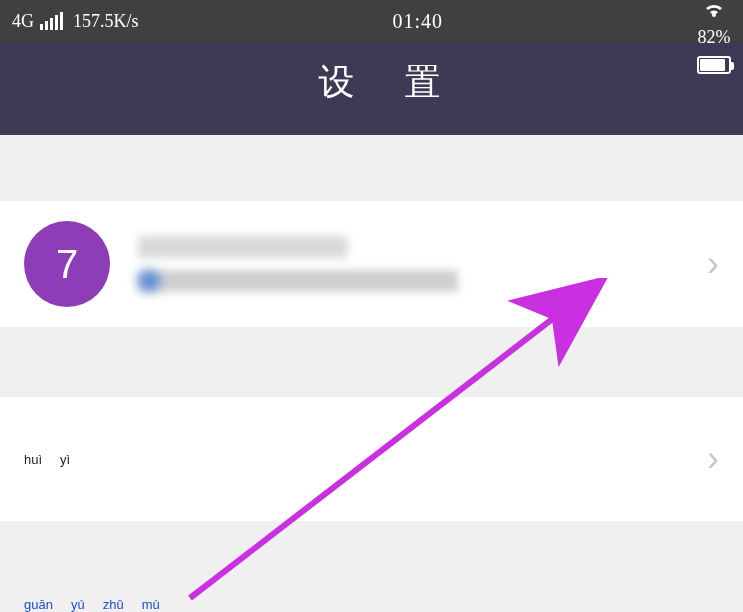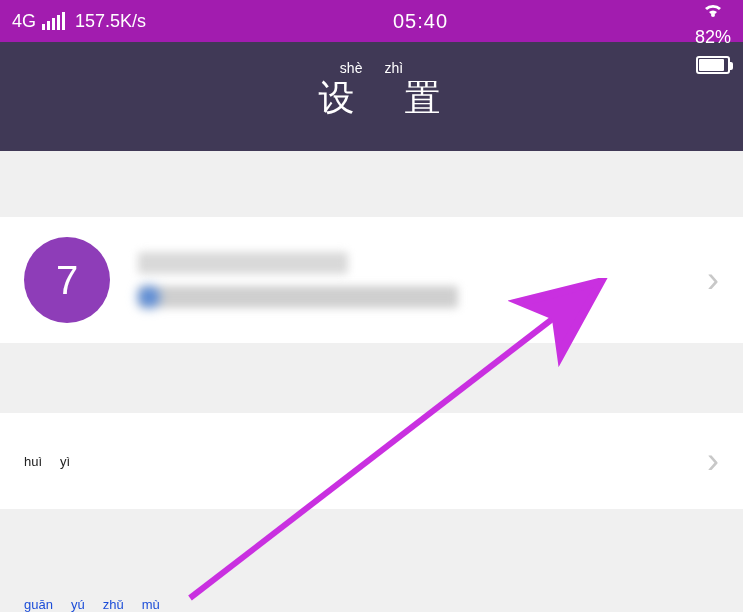--- a/index.html
+++ b/index.html
@@ -6,26 +6,27 @@
     body {
       width: 743px;
       height: 612px;
       font-family: -apple-system, "PingFang SC", "Hiragino Sans GB", sans-serif;
       background: #f0f0f0;
       overflow: hidden;
       position: relative;
     }
     .status-bar {
       height: 42px;
-      background: #a21caf;
+      background: #404040;
       color: #fff;
       display: flex;
       align-items: center;
       padding: 0 12px;
       font-size: 18px;
+      font-family: Liberation Serif, serif;
     }
     .status-left { display: flex; align-items: center; gap: 6px; }
     .status-center { flex: 1; text-align: center; font-size: 20px; letter-spacing: 1px; }
     .status-right { display: flex; align-items: center; gap: 8px; flex-direction: column; }
     .signal-bars { display: inline-flex; align-items: flex-end; gap: 2px; }
     .signal-bars span { width: 3px; background: #fff; display: inline-block; }
     .signal-bars span:nth-child(1){height:6px;} .signal-bars span:nth-child(2){height:9px;}
     .signal-bars span:nth-child(3){height:12px;} .signal-bars span:nth-child(4){height:15px;}
     .signal-bars span:nth-child(5){height:18px;}
     .net-speed { font-size: 18px; margin-left: 4px; }
@@ -63,21 +64,21 @@
       display: flex; align-items: center; justify-content: center;
       font-size: 40px; font-weight: 300;
       margin-right: 28px;
     }
     .profile-text { flex: 1; }
     .blur-line1 { width: 210px; height: 22px; background: #d9d9d9; filter: blur(4px); margin-bottom: 12px; border-radius: 3px;}
     .blur-line2 { width: 320px; height: 22px; background: #cfcfcf; filter: blur(4px); border-radius: 3px; position: relative;}
     .blur-dot { width:22px; height:22px; border-radius:50%; background:#5c8cd6; filter:blur(3px); position:absolute; left:0; top:0;}
     .chevron { color: #c8c8c8; font-size: 36px; font-weight: 300; }
 
-    .regular-item { height: 96px; }
+    .regular-item { height: 124px; }
     .item-label-wrap { flex: 1; }
     .item-pinyin { display: flex; gap: 18px; font-size: 13px; color: #222; }
     .item-title { font-size: 30px; color: #222; letter-spacing: 12px; margin-top: -2px;}
 
     .bottom-pinyin {
       position: absolute;
       bottom: 0;
       left: 24px;
       font-size: 13px;
       color: #1d4ed8;
@@ -100,21 +101,21 @@
     <span>4G</span>
     <span class="signal-bars">
       <span></span>
         <span></span>
         <span></span>
         <span></span>
         <span></span>
     </span>
     <span class="net-speed">157.5K/s</span>
   </div>
-  <div class="status-center">05:40</div>
+  <div class="status-center">01:40</div>
   <div class="status-right">
     <span class="alarm-icon">
       <svg width="22" height="22" viewBox="0 0 24 24" fill="none" stroke="#fff" stroke-width="2">
           <circle cx="12" cy="13" r="7"></circle>
           <path d="M12 10v3l2 2M5 4L3 6M19 4l2 2"></path>
         </svg>
     </span>
     <span class="wifi-icon">
       <svg width="24" height="20" viewBox="0 0 24 20" fill="#fff">
           <path d="M12 18a2 2 0 100-4 2 2 0 000 4zM4 9a12 12 0 0116 0l-2 2a9 9 0 00-12 0L4 9zm4 4a6 6 0 018 0l-2 2a3 3 0 00-4 0l-2-2z"></path>
@@ -123,24 +124,20 @@
     <span>82%</span>
     <span class="battery-icon">
       <span class="battery">
           <span class="battery-fill"></span>
         </span>
     </span>
   </div>
 </div>
 
 <div class="header">
-  <div class="header-pinyin">
-    <span>shè</span>
-    <span>zhì</span>
-  </div>
   <div class="header-title">设 置</div>
 </div>
 
 <div class="gap gap-small"></div>
 <div class="gap gap-large"></div>
 
 <div class="list-item profile-item">
   <div class="avatar">7</div>
   <div class="profile-text">
     <div class="blur-line1"></div>

